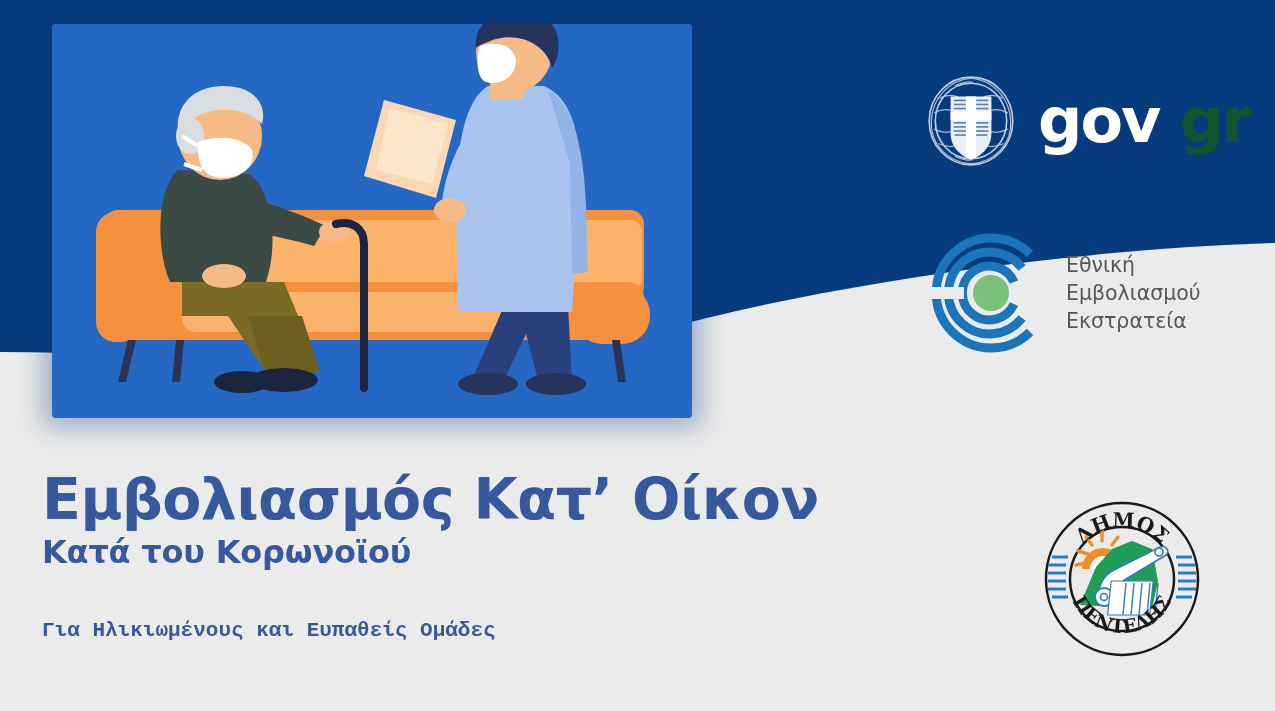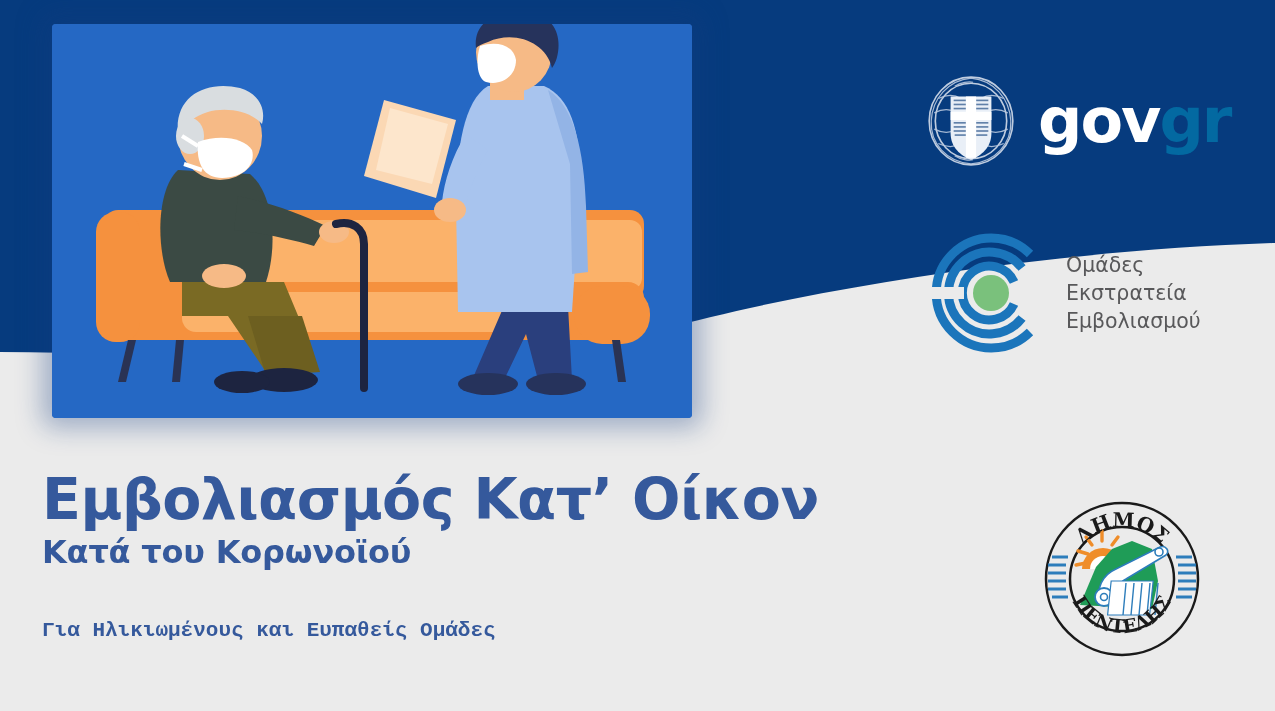--- a/index.html
+++ b/index.html
@@ -39,21 +39,21 @@
     position:absolute;left:920px;top:70px;
     display:flex;align-items:center;gap:16px;
   }
   .govgr .crest{width:102px;height:102px;display:block;}
   .govgr .word{
     font-family:"DejaVu Sans", sans-serif;
     font-size:62px;font-weight:700;letter-spacing:-2px;
     line-height:1;display:flex;align-items:baseline;
   }
   .govgr .gov{color:#ffffff;}
-  .govgr .gr{color:#0369a1;}
+  .govgr .gr{color:#14532d;margin-left:20px;}
 
   
   .campaign{
     position:absolute;left:930px;top:232px;
     display:flex;align-items:center;gap:14px;
   }
   .campaign .mark{width:122px;height:122px;display:block;}
   .campaign .lines{
     color:#58585a;
     font-family:"DejaVu Sans", sans-serif;
@@ -216,23 +216,23 @@
     <svg class="mark" viewBox="0 0 122 122" xmlns="http://www.w3.org/2000/svg">
       <g fill="none" stroke="#1b75bb" stroke-width="9" stroke-linecap="butt">
         <path d="M100,22 A55,55 0 1 0 100,100"></path>
         <path d="M92,36 A41,41 0 1 0 92,86"></path>
         <path d="M84,50 A27,27 0 1 0 84,72"></path>
       </g>
       <rect x="0" y="55" width="34" height="12" fill="#ebebeb"></rect>
       <circle cx="61" cy="61" r="18" fill="#7ac17c"></circle>
     </svg>
     <div class="lines">
-      <div>Ομάδες</div>
+      <div>Εθνική</div>
+      <div>Εμβολιασμού</div>
       <div>Εκστρατεία</div>
-      <div>Εμβολιασμού</div>
     </div>
   </div>
 
   <div class="headline">
     <h1 class="t1">Εμβολιασμός Κατ’ Οίκον</h1>
     <h2 class="t2">Κατά του Κορωνοϊού</h2>
     <p class="t3">Για Ηλικιωμένους και Ευπαθείς Ομάδες</p>
   </div>
 
   <div class="seal">

